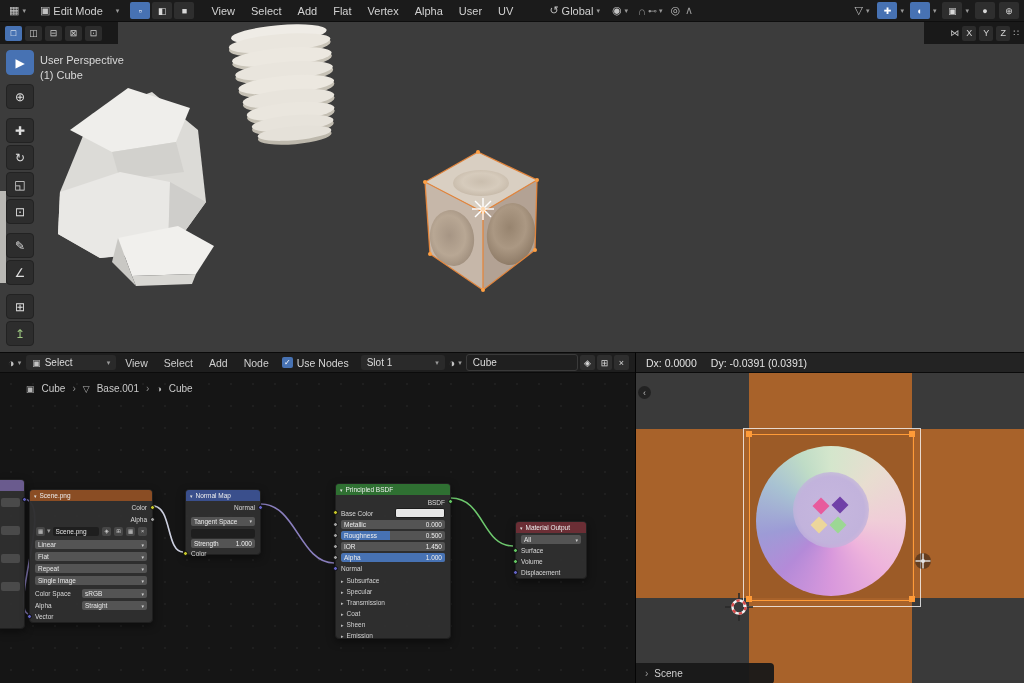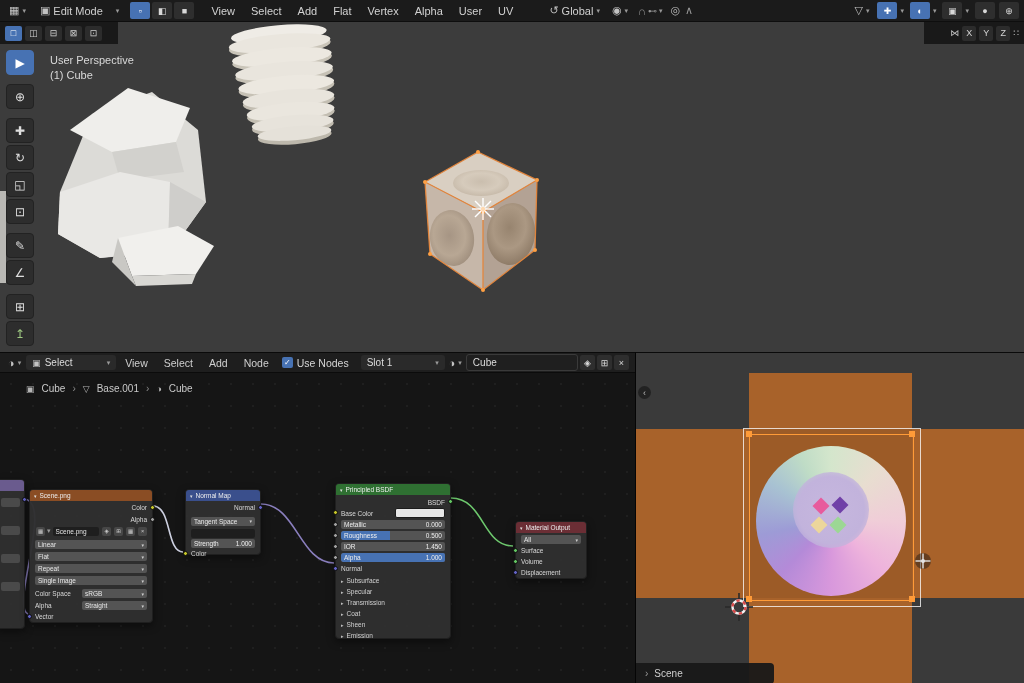--- a/index.html
+++ b/index.html
@@ -19,21 +19,21 @@
   .mini.active{background:#4772b3;color:#fff}
   .icon-g{font-size:11px;color:#c3c3c3}
   
   .ts-panel{top:22px;height:22px;background:#191919;display:flex;align-items:center;padding:0 5px;gap:3px;box-sizing:border-box}
   .ts-ic{width:17px;height:15px;border-radius:2px;background:#2c2c2c;display:flex;align-items:center;justify-content:center;
          font-size:9px;color:#cfcfcf}
   .ts-ic.active{background:#4772b3;color:#fff}
   .axis-btn{width:14px;height:15px;border-radius:2px;background:#2c2c2c;display:flex;align-items:center;justify-content:center;
             font-size:9px;color:#d5d5d5}
   
-  #vp-text{left:50px;top:53px;font-size:11px;color:#d9d9d9;line-height:15px}
+  #vp-text{left:40px;top:53px;font-size:11px;color:#d9d9d9;line-height:15px}
   #toolbar{left:6px;top:50px;display:flex;flex-direction:column;gap:2px}
   .tool-btn{width:28px;height:25px;border-radius:4px;background:#2d2d2d;border:1px solid #222;
             display:flex;align-items:center;justify-content:center;font-size:12px;color:#dedede;box-sizing:border-box}
   .tool-btn.active{background:#4772b3;border-color:#4772b3;color:#fff}
   .tool-gap{height:5px}
   
   #node-editor{left:0;top:352px;width:635px;height:331px;background:#161616;border-top:1px solid #0a0a0a;box-sizing:border-box}
   #node-header{left:0;top:0;width:635px;height:20px;background:#1e1e1e;border-bottom:1px solid #0b0b0b;
                display:flex;align-items:center;font-size:10.5px;padding:0 5px;gap:2px;box-sizing:border-box}
   #node-canvas{left:0;top:20px;width:635px;height:311px;
@@ -607,20 +607,24 @@
         <div class="sock" style="left:-3px;top:37px;background:#63c763"></div>
         <div class="nrow" style="top:46px">
             <span>Displacement</span>
           </div>
         <div class="sock" style="left:-3px;top:48px;background:#6363c7"></div>
       </div>
     </div>
   </div>
 
   <div class="abs" id="uv-editor">
+    <div class="abs" id="uv-header">
+      <span>Dx: 0.0000</span>
+      <span>Dy: -0.0391 (0.0391)</span>
+    </div>
     <div class="abs" id="uv-canvas">
 
       <div class="uvband" style="left:113px;top:0;width:163px;height:311px"></div>
       <div class="uvband" style="left:0;top:56px;width:389px;height:169px"></div>
       <div class="abs" style="left:113px;top:56px;width:163px;height:169px;background:rgba(0,0,0,0.07)"></div>
 
       <div class="abs" style="left:120px;top:73px;width:150px;height:150px;border-radius:50%;
                   background:conic-gradient(from 0deg at 50% 50%,
                     #d4e6cc, #e8ddd0 12%, #f0cdd8 25%, #eeb3dc 37%, #d898dc 50%,
                     #b48ad8 62%, #9d9bd6 72%, #a8c2d2 84%, #bfdcc6 93%, #d4e6cc)"></div>

